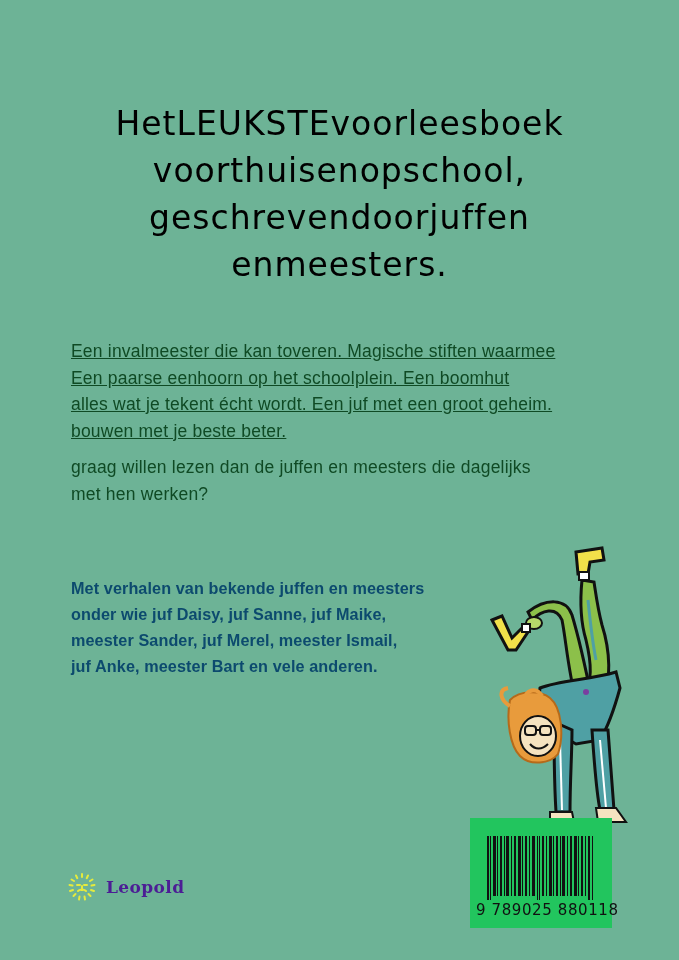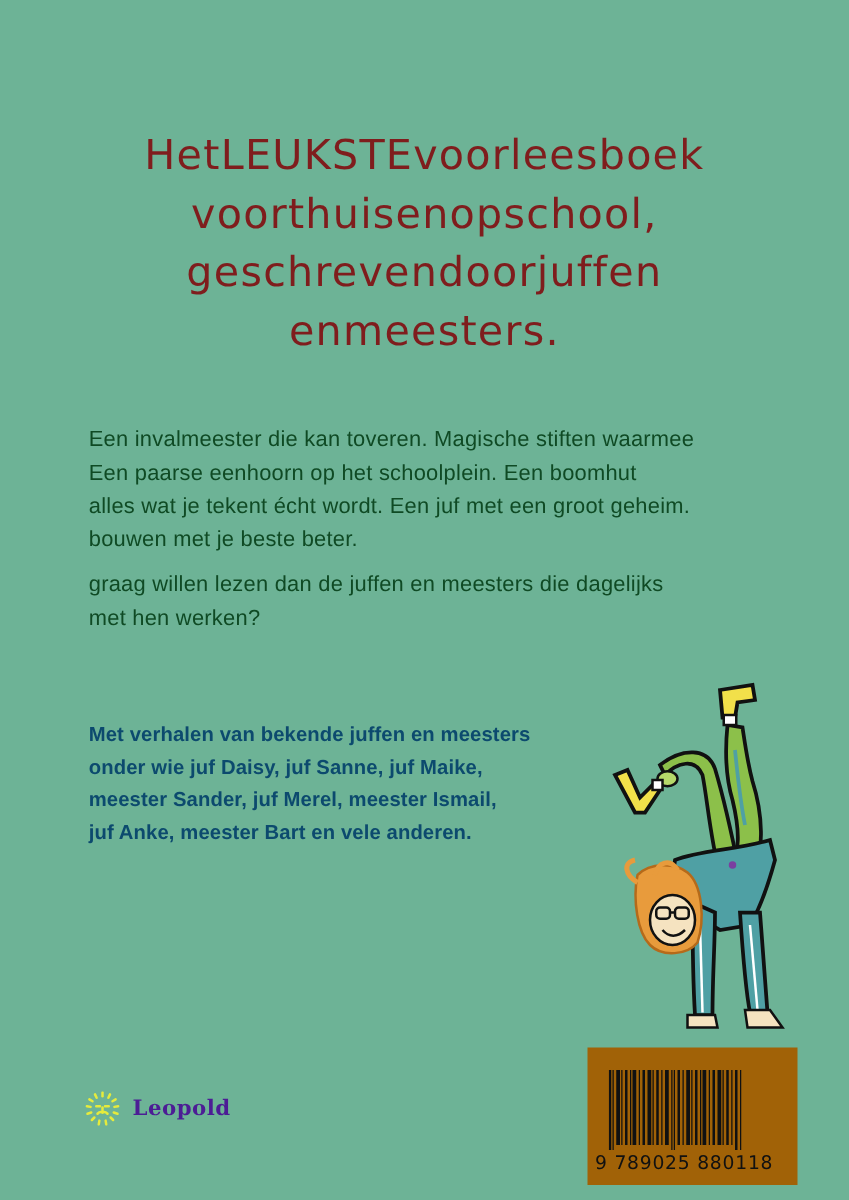--- a/index.html
+++ b/index.html
@@ -3,51 +3,50 @@
   <meta charset="utf-8">
   <style>
     html, body { margin: 0; padding: 0; }
     body {
       width: 679px; height: 960px; position: relative; overflow: hidden;
       background: #6db396;
       font-family: "Liberation Sans", "DejaVu Sans", sans-serif;
     }
     .headline {
       position: absolute; left: 0; top: 100px; width: 679px;
-      text-align: center; color: #7f1d1d;
+      text-align: center; color: #000000;
       font-family: "DejaVu Sans", sans-serif;
       font-size: 33px; line-height: 47px; letter-spacing: 1px;
       font-weight: normal;
     }
     .headline div { white-space: nowrap; }
     .para {
       position: absolute; left: 71px; width: 560px;
       color: #0f4a24; font-size: 17.5px; line-height: 26.5px;
       letter-spacing: 0.2px;
     }
     .para div { white-space: nowrap; }
-    #p1 { top: 338px; }
+    #p1 { top: 338px; text-decoration: underline; }
     #p2 { top: 454px; }
     .authors {
       position: absolute; left: 71px; top: 575px; width: 400px;
       color: #0c4a6e; font-size: 16.2px; line-height: 26px; font-weight: bold;
       letter-spacing: 0.1px;
     }
     .authors div { white-space: nowrap; }
     .publisher {
       position: absolute; left: 68px; top: 873px; display: flex; align-items: center; gap: 10px;
       color: #4c1d95;
     }
     .publisher .name {
       font-family: "DejaVu Serif", serif; font-weight: bold; font-size: 17px; letter-spacing: 0.4px;
     }
     .barcode-box {
-      position: absolute; left: 470px; top: 818px; width: 168px; height: 110px;
-      background: #a16207;
-      margin-top: 20px;
+      position: absolute; left: 470px; top: 818px; width: 142px; height: 110px;
+      background: #22c55e;
     }
     .barcode-bars { position: absolute; left: 17px; top: 18px; }
     .barcode-num {
       position: absolute; left: 6px; top: 83px; font-size: 15px; color: #111;
       letter-spacing: 0.6px; font-family: "DejaVu Sans", sans-serif; white-space: nowrap;
     }
     .illustration { position: absolute; left: 480px; top: 540px; width: 160px; height: 300px; }
   </style>
 </head>
 <body>

